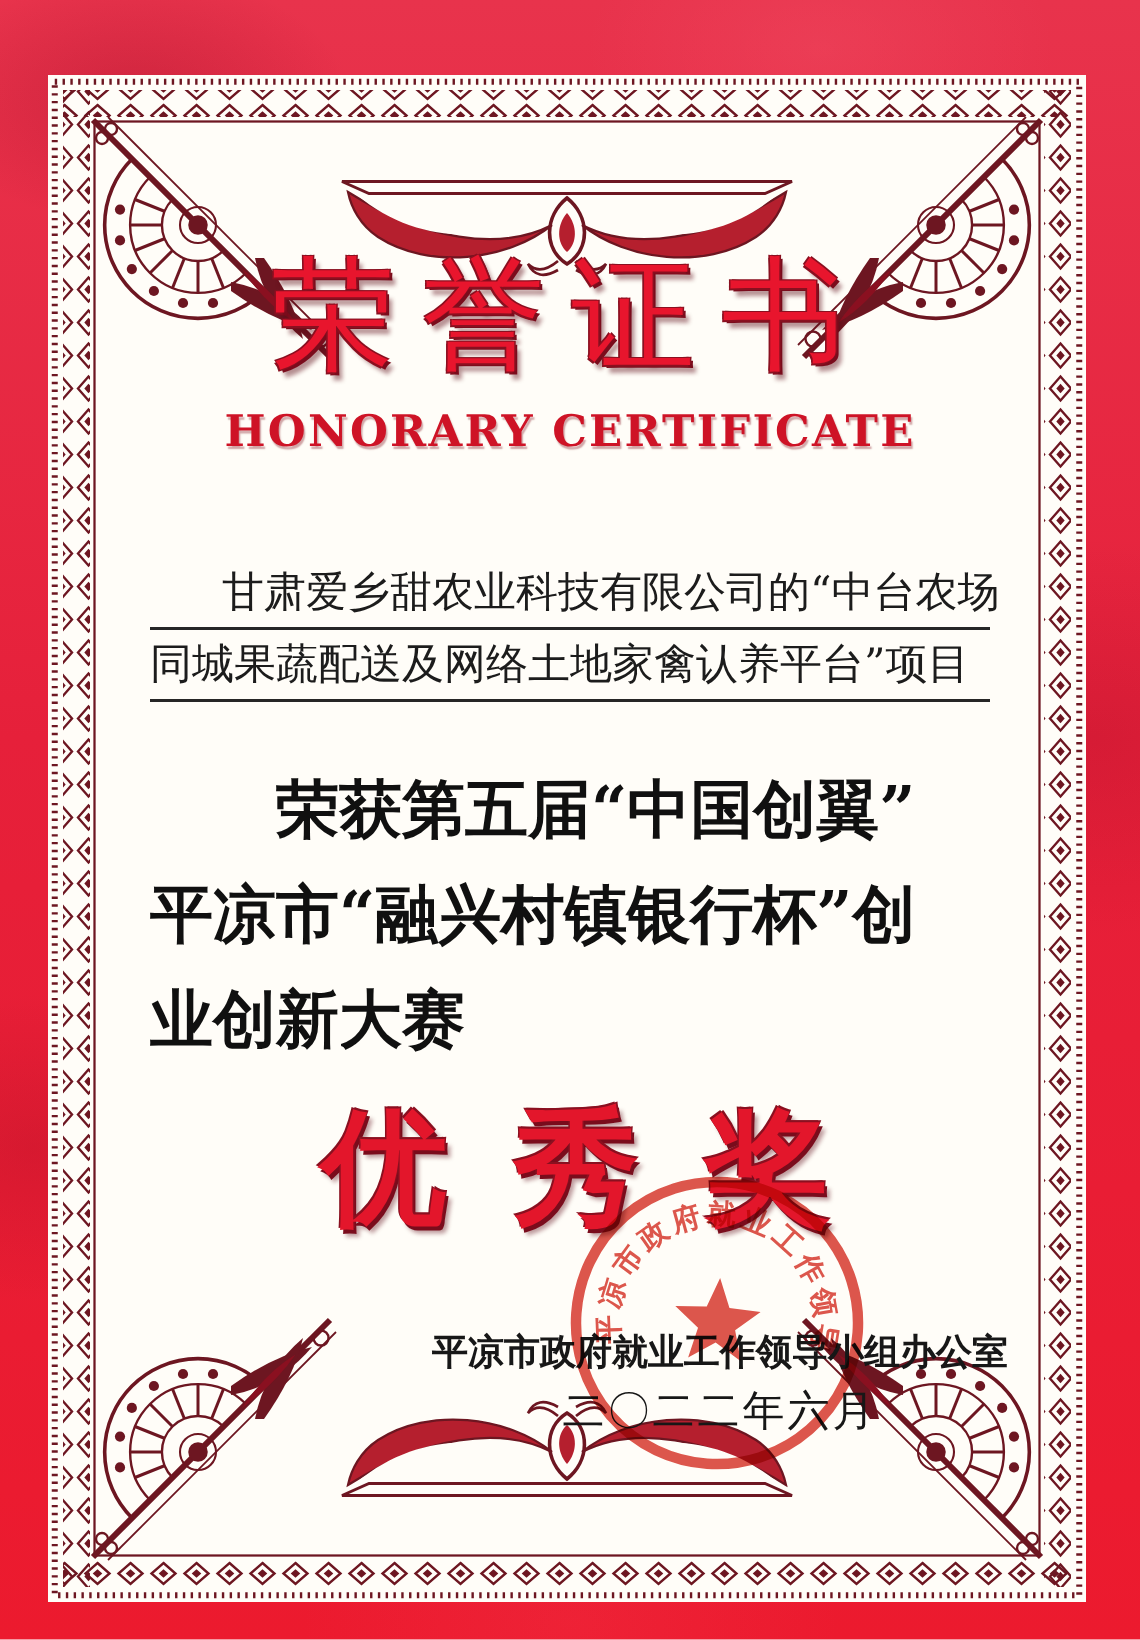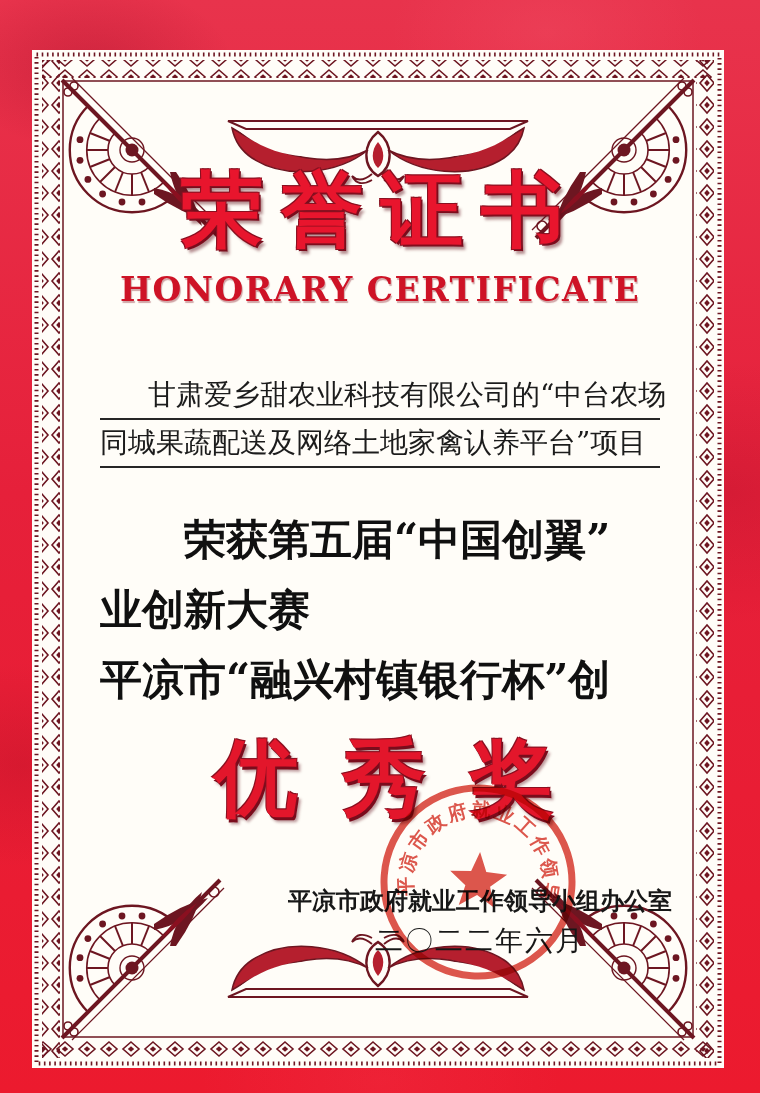--- a/index.html
+++ b/index.html
@@ -12,27 +12,27 @@
       radial-gradient(ellipse 260px 160px at 72% 3%, rgba(255,120,140,.16), transparent 60%),
       radial-gradient(ellipse 300px 220px at 96% 45%, rgba(155,10,35,.22), transparent 60%),
       radial-gradient(ellipse 240px 170px at 3% 70%, rgba(150,10,30,.22), transparent 60%),
       radial-gradient(ellipse 300px 160px at 50% 99%, rgba(255,100,120,.10), transparent 60%),
       linear-gradient(180deg,#e8334c 0%,#e6203a 45%,#ec1a2e 100%);
   }
   .frame{position:absolute;left:32px;top:50px;width:692px;height:1018px;}
   .content{position:absolute;left:0;top:0;width:760px;height:1093px;z-index:2;}
   .title-cn{
     position:absolute;top:156px;left:0;width:100%;text-align:center;white-space:nowrap;
-    font-family:"DejaVu Sans","Liberation Sans",sans-serif;font-weight:bold;
+    font-family:"DejaVu Sans","Liberation Sans",sans-serif;font-weight:normal;
     font-size:82px;letter-spacing:18px;padding-left:2px;box-sizing:border-box;color:#e8152d;
     text-shadow:-1px -1px 0 #8a1020,1px -1px 0 #8a1020,-1px 1px 0 #8a1020,2px 2px 0 #7a0c1c,4px 5px 3px rgba(90,8,20,.45);
   }
   .title-en{
     position:absolute;top:270px;left:0;width:100%;text-align:center;white-space:nowrap;
-    font-weight:bold;font-size:33px;letter-spacing:1.5px;color:#ce1326;
+    font-weight:bold;font-size:29px;letter-spacing:1.5px;color:#ce1326;
     text-shadow:1px 2px 1px rgba(120,0,15,.35);
   }
   .recipient{position:absolute;top:372px;left:100px;width:560px;color:#1c1c1c;}
   .recipient p{margin:0;height:46px;line-height:46px;font-size:28px;white-space:nowrap;border-bottom:2px solid #262626;}
   .recipient p.indent{text-indent:48px;text-align:right;}
   .award{position:absolute;top:505px;left:100px;width:580px;color:#101010;}
   .award div{font-weight:bold;font-size:42px;line-height:70px;white-space:nowrap;}
   .award div.first{padding-left:84px;}
   .award-name{
     position:absolute;top:722px;left:0;width:100%;text-align:center;white-space:nowrap;
@@ -120,22 +120,22 @@
     <div class="title-cn">荣誉证书</div>
     <div class="title-en">HONORARY CERTIFICATE</div>
 
     <div class="recipient">
       <p class="indent">甘肃爱乡甜农业科技有限公司的“中台农场</p>
       <p>同城果蔬配送及网络土地家禽认养平台”项目</p>
     </div>
 
     <div class="award">
       <div class="first">荣获第五届“中国创翼”</div>
+      <div>平凉市“融兴村镇银行杯”创</div>
       <div>业创新大赛</div>
-      <div>平凉市“融兴村镇银行杯”创</div>
     </div>
 
     <div class="award-name">优秀奖</div>
 
     <div class="issuer-block">
       <div class="issuer">平凉市政府就业工作领导小组办公室</div>
       <div class="date">二〇二二年六月</div>
     </div>
   </div>
 

